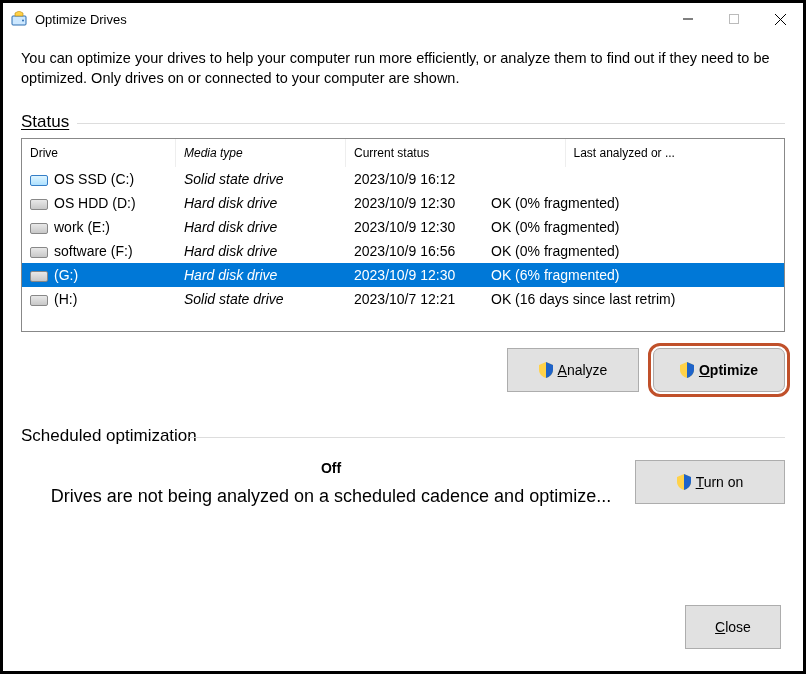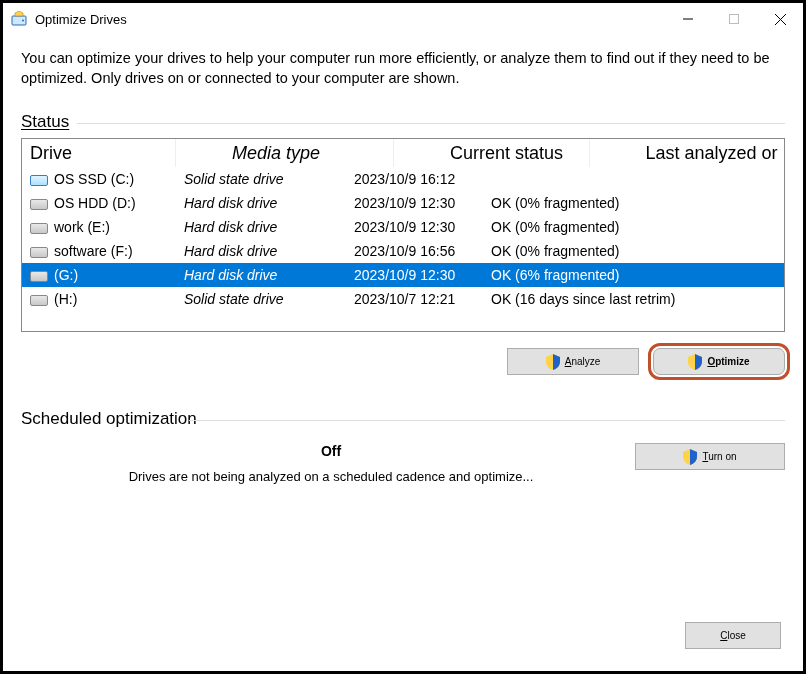--- a/index.html
+++ b/index.html
@@ -51,23 +51,22 @@
   .section-label.sched::after { left: 168px; }
   .table-wrap {
     border: 1px solid #888;
     height: 194px;
     background: #fff;
     margin-bottom: 16px;
   }
   .thead {
     display: flex;
     height: 28px;
-    font-size: 18px;
+    font-size: 12px;
     align-items: center;
-    gap: 48px;
   }
   .thead .col {
     padding: 4px 6px 4px 8px;
     border-right: 1px solid #eee;
     overflow: hidden; white-space: nowrap; text-overflow: ellipsis;
     height: 100%;
     display: flex; align-items: center;
   }
   .thead .col:last-child { border-right: none; flex: 1; }
   .col-drive { width: 154px; }
@@ -101,46 +100,46 @@
   }
   .drive-icon.ssd::before {
     background: linear-gradient(#dff5ff,#aee1ff);
     border-color: #357ec7;
   }
   .actions-row {
     display: flex; justify-content: flex-end; gap: 14px;
     margin-bottom: 34px;
   }
   .btn {
-    height: 27px;
+    height: 44px;
     min-width: 132px;
     background: #e1e1e1;
     border: 1px solid #adadad;
     display: inline-flex; align-items: center; justify-content: center;
     gap: 5px;
-    font-size: 10px;
+    font-size: 14px;
     cursor: default;
     padding: 0 12px;
   }
   .btn .ul { text-decoration: underline; }
   .btn-highlight {
     outline: 3px solid #c0502a;
     outline-offset: 2px;
     border-radius: 7px;
     font-weight: bold;
   }
   .shield-icon { width: 14px; height: 16px; display:inline-block; }
   .sched-body {
     padding: 8px 0 0 26px;
     display: flex; gap: 20px;
     align-items: flex-start;
   }
   .sched-text { flex: 1; text-align: center; }
   .sched-off { font-weight: 700; margin-bottom: 10px; }
-  .sched-desc { font-size: 13px; }
+  .sched-desc { font-size: 18px; }
   .footer {
     position: absolute;
     bottom: 22px; right: 22px;
   }
   .footer .btn { min-width: 96px; }
 </style>
 </head>
 <body>
 
 <div class="titlebar">

